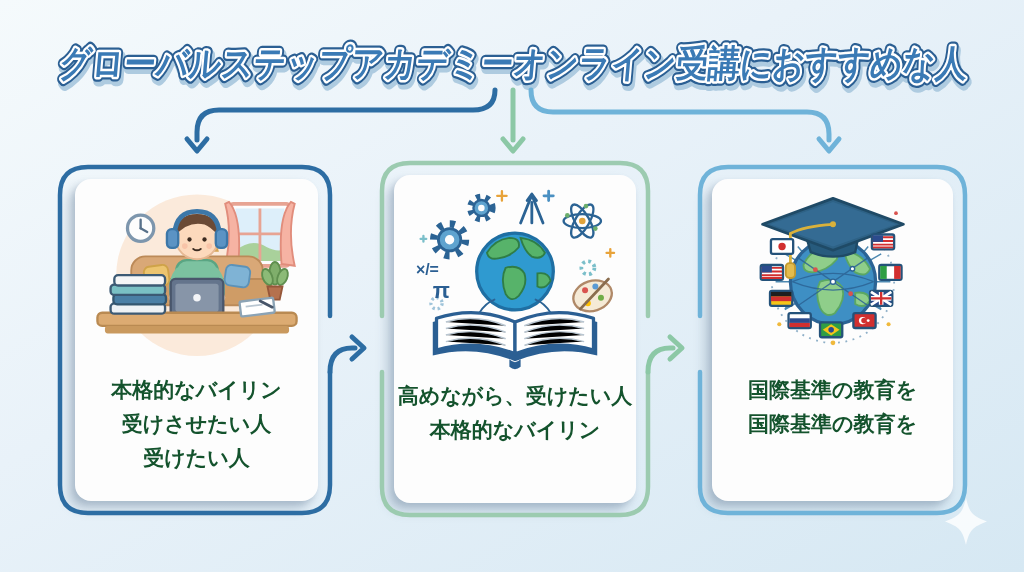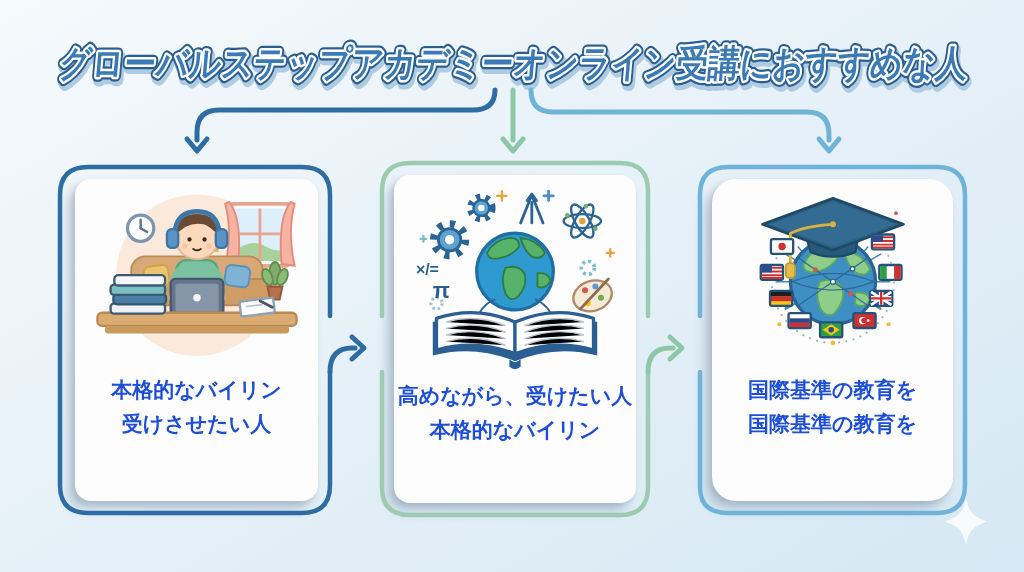--- a/index.html
+++ b/index.html
@@ -10,25 +10,25 @@
   }
   .title-svg{position:absolute;left:0;top:10px;display:block;}
   .overlay-svg{position:absolute;left:0;top:0;pointer-events:none;}
   .card{
     position:absolute;background:#fdfdfd;border-radius:16px;
     box-shadow:-7px 8px 11px rgba(126,149,171,.45),-2px 3px 5px rgba(126,149,171,.25);
     display:flex;flex-direction:column;align-items:center;
   }
   .card1{left:75px;top:179px;width:243px;height:322px;}
   .card2{left:394px;top:175px;width:242px;height:328px;}
-  .card3{left:712px;top:179px;width:241px;height:322px;border-radius:24px;}
+  .card3{left:712px;top:179px;width:241px;height:322px;}
   .card-illu{margin-top:6px;flex:0 0 auto;}
   .card-text{
     margin-top:2px;font-weight:bold;font-size:21px;line-height:1.62;
-    color:#1d4ed8;text-align:center;white-space:nowrap;
+    color:#14532d;text-align:center;white-space:nowrap;
   }
   .card-text span{display:block;}
 </style>
 </head>
 <body>
 
 <div class="canvas">
 
   <svg class="title-svg" width="1024" height="92" viewBox="0 0 1024 92">
     <g transform="translate(6,0) skewX(-5)">
@@ -118,20 +118,21 @@
 
       <g transform="rotate(-7 186 130)">
         <rect x="168" y="122" width="36" height="16" rx="2" fill="#ffffff" stroke="#8ba3b5" stroke-width="2.5"></rect>
         <line x1="174" y1="128" x2="192" y2="128" stroke="#b9c6d1" stroke-width="2"></line>
         <line x1="190" y1="124" x2="202" y2="132" stroke="#475569" stroke-width="3" stroke-linecap="round"></line>
       </g>
     </svg>
     <div class="card-text">
       <span>本格的なバイリン</span>
       <span>受けさせたい人</span>
+      <span>受けたい人</span>
     </div>
   </div>
 
   <div class="card card2">
     <svg class="card-illu" width="228" height="196" viewBox="0 0 244 208">
 
       <g>
         <circle cx="52" cy="62" r="17" fill="none" stroke="#2b6394" stroke-width="8" stroke-dasharray="5.5 7.8"></circle>
         <circle cx="52" cy="62" r="12" fill="#5ea3cf" stroke="#2b6394" stroke-width="3"></circle>
         <circle cx="52" cy="62" r="5" fill="#fdfdfd"></circle>

